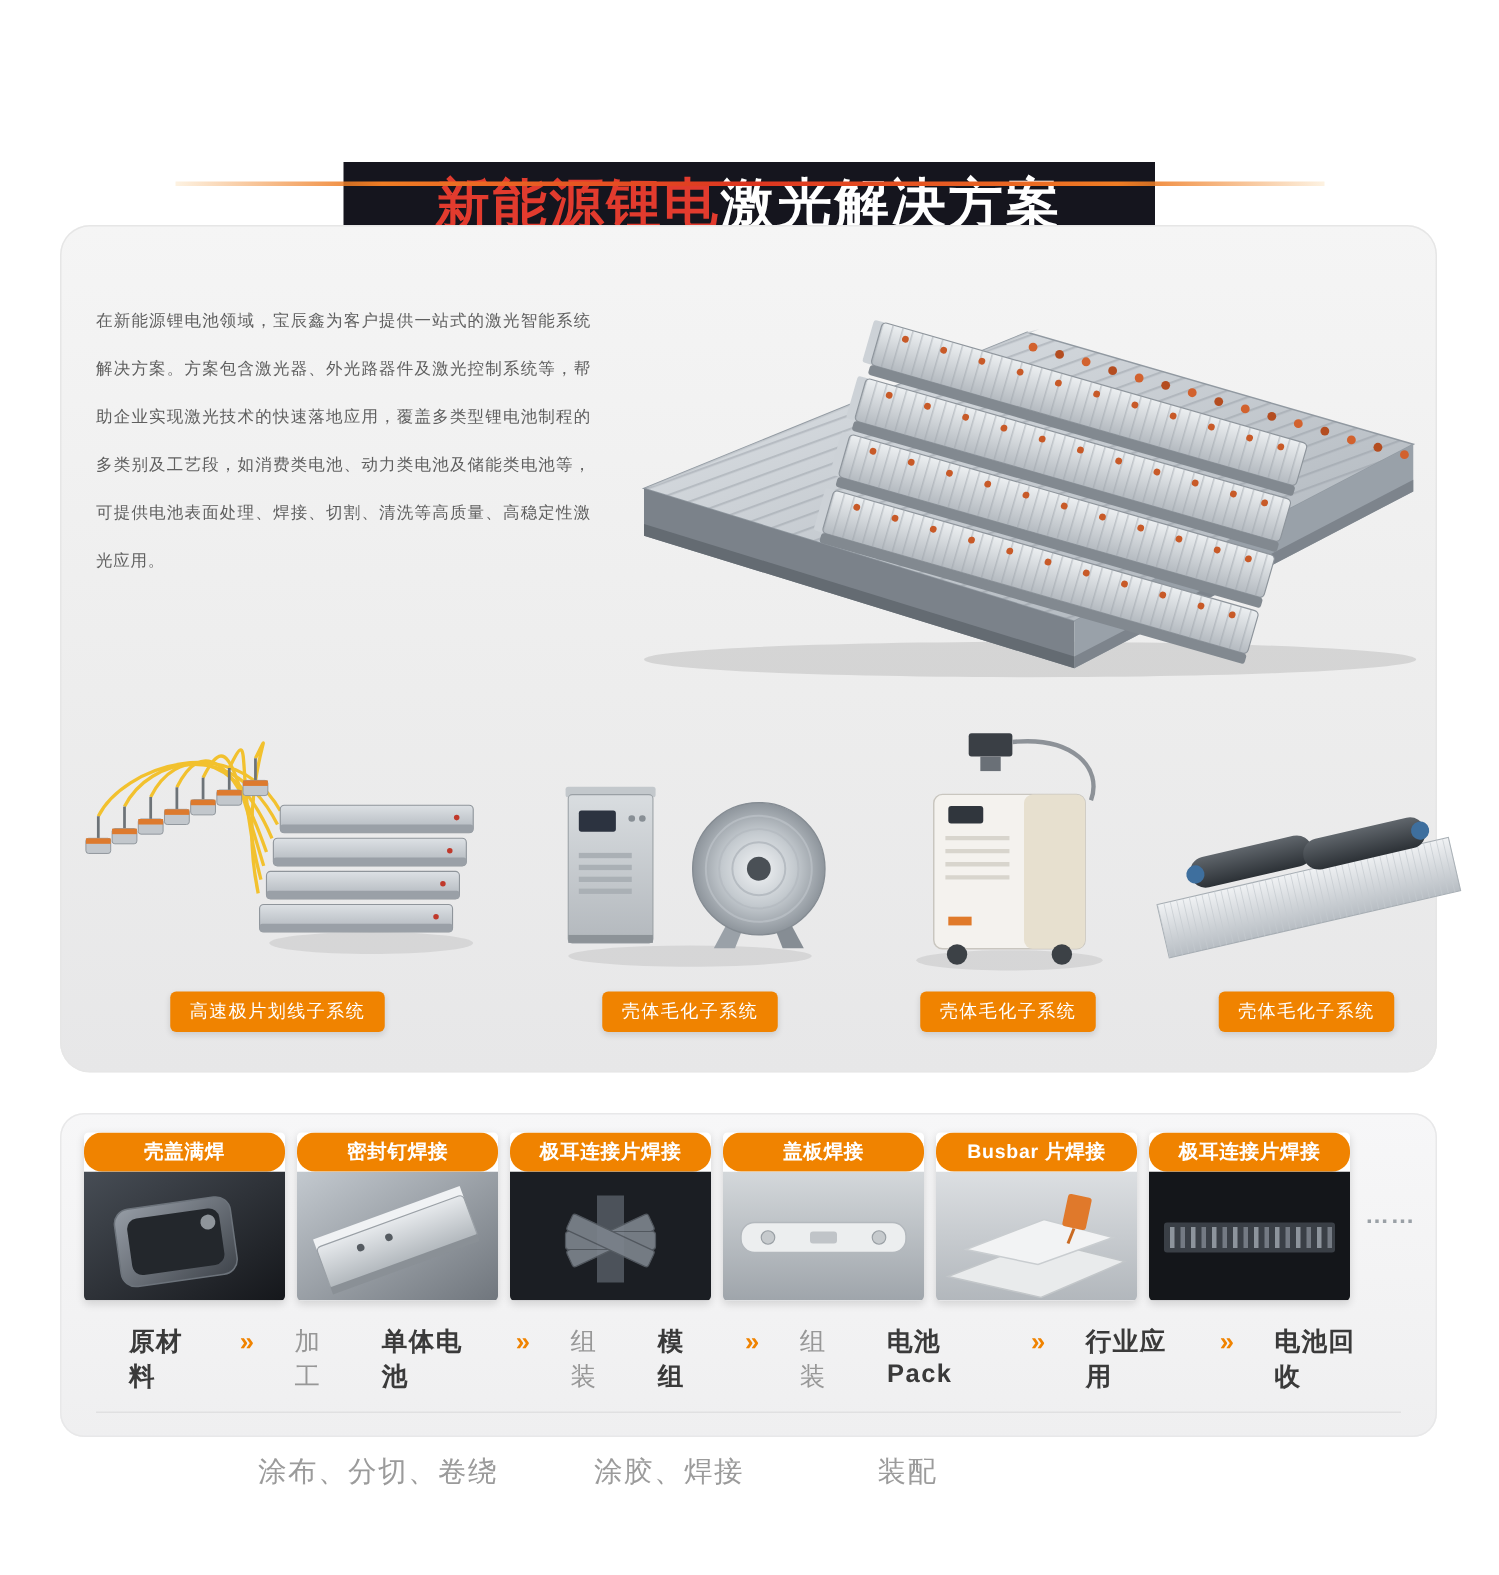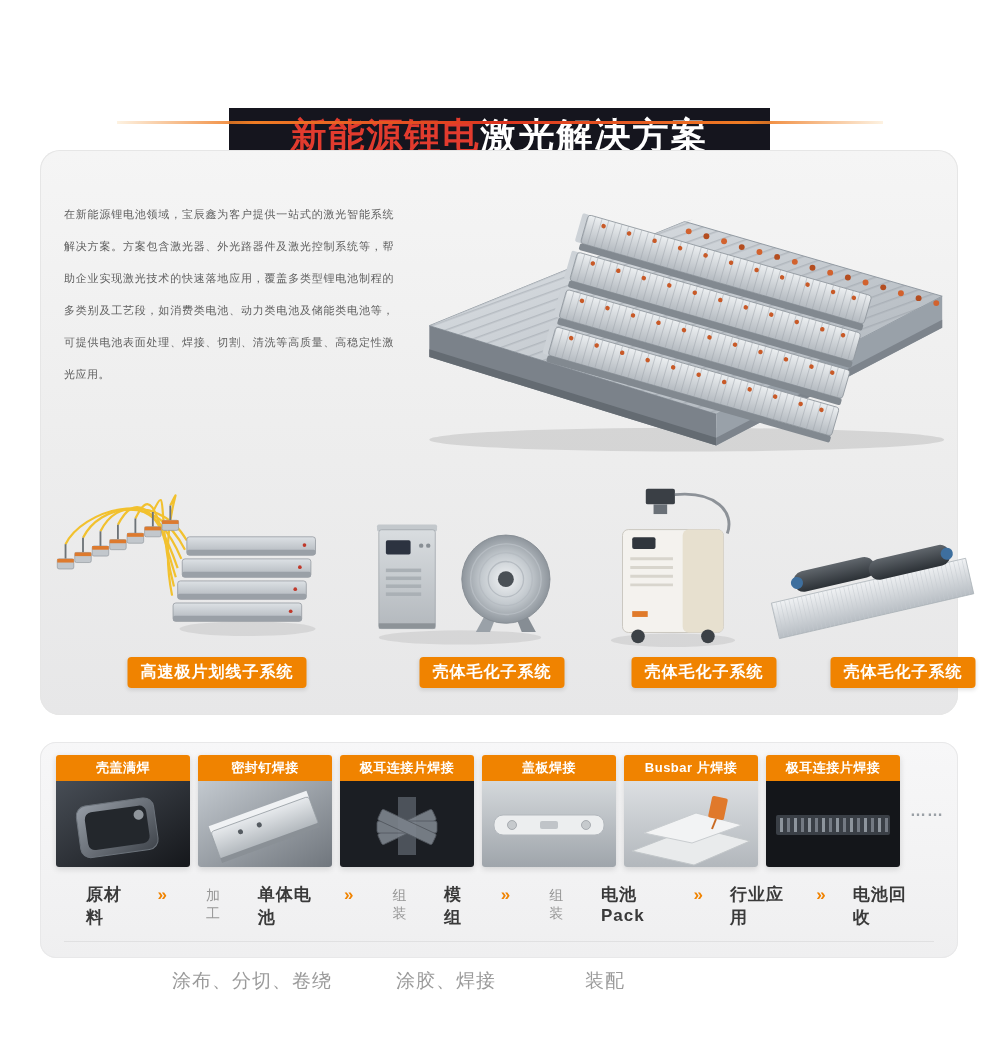--- a/index.html
+++ b/index.html
@@ -20,41 +20,41 @@
     background:linear-gradient(180deg,#f5f5f5 0%,#ededed 55%,#e7e7e8 100%);
     box-shadow:inset 0 0 0 1px #e6e6e6;}
   .intro{position:absolute;left:24px;top:48px;width:330px;
     font-size:11px;line-height:32px;color:#5f5f5f;text-align:justify;letter-spacing:0.5px;}
   .hero{position:absolute;left:352px;top:8px;width:560px;height:300px;}
 
   
   .subsys{position:absolute;height:235px;top:315px;}
   .sub-illustration{position:absolute;bottom:52px;left:50%;transform:translateX(-50%);}
   .sub-label{position:absolute;bottom:12px;left:50%;transform:translateX(-50%);
-    background:#f08300;color:#ffffff;font-size:16px;font-weight:bold;white-space:nowrap;
-    padding:5px 13px;border-radius:4px;letter-spacing:1px;box-shadow:0 2px 4px rgba(0,0,0,0.12);margin-left:32px;}
+    background:#f08300;color:#ffffff;font-size:12px;font-weight:normal;white-space:nowrap;
+    padding:5px 13px;border-radius:4px;letter-spacing:1px;box-shadow:0 2px 4px rgba(0,0,0,0.12);}
   #subsys-1{left:0px;width:290px;}
   #subsys-2{left:330px;width:180px;}
   #subsys-3{left:542px;width:180px;}
   #subsys-4{left:736px;width:190px;}
 
   
   .panel-bottom{position:absolute;left:40px;top:742px;width:918px;height:216px;border-radius:16px;
     background:linear-gradient(180deg,#f7f7f8,#efeff0);box-shadow:inset 0 0 0 1px #e8e8e9;}
   .tiles{display:flex;gap:8px;padding:13px 10px 0 16px;align-items:flex-start;}
   .tile{width:134px;box-shadow:0 2px 6px rgba(0,0,0,0.14);border-radius:3px;overflow:hidden;background:#fff;flex:0 0 auto;}
   .tile-head{height:26px;background:#f08300;color:#fff;font-size:13px;font-weight:bold;
-    display:flex;align-items:center;justify-content:center;white-space:nowrap;letter-spacing:0.5px;}
+    display:flex;align-items:center;justify-content:center;white-space:nowrap;letter-spacing:0.5px;border-radius:12px;}
   .tile-img{display:block;width:134px;height:86px;}
   .tiles-more{align-self:center;margin-left:2px;color:#9aa0a6;font-weight:bold;font-size:16px;letter-spacing:1px;}
 
   .flow-row{margin-top:16px;padding:0 46px;display:flex;align-items:baseline;justify-content:space-between;gap:27px;}
   .flow-stage{font-size:17px;font-weight:bold;color:#3a3a3a;letter-spacing:1px;}
   .flow-arrow{font-size:17px;font-weight:bold;color:#f08300;}
-  .flow-step{font-size:14px;color:#979797;letter-spacing:1px;margin-left:12px;}
+  .flow-step{font-size:17px;color:#979797;letter-spacing:1px;}
   .flow-divider{margin:12px 24px 0 24px;border-top:1px solid #e0e0e1;}
   .flow-details{position:relative;height:32px;}
   .flow-detail{position:absolute;top:26px;font-size:19px;color:#9b9b9b;letter-spacing:1px;white-space:nowrap;}
   #detail-0{left:132px;}
   #detail-1{left:356px;}
   #detail-2{left:545px;}
 </style>
 </head>
 <body>
 

